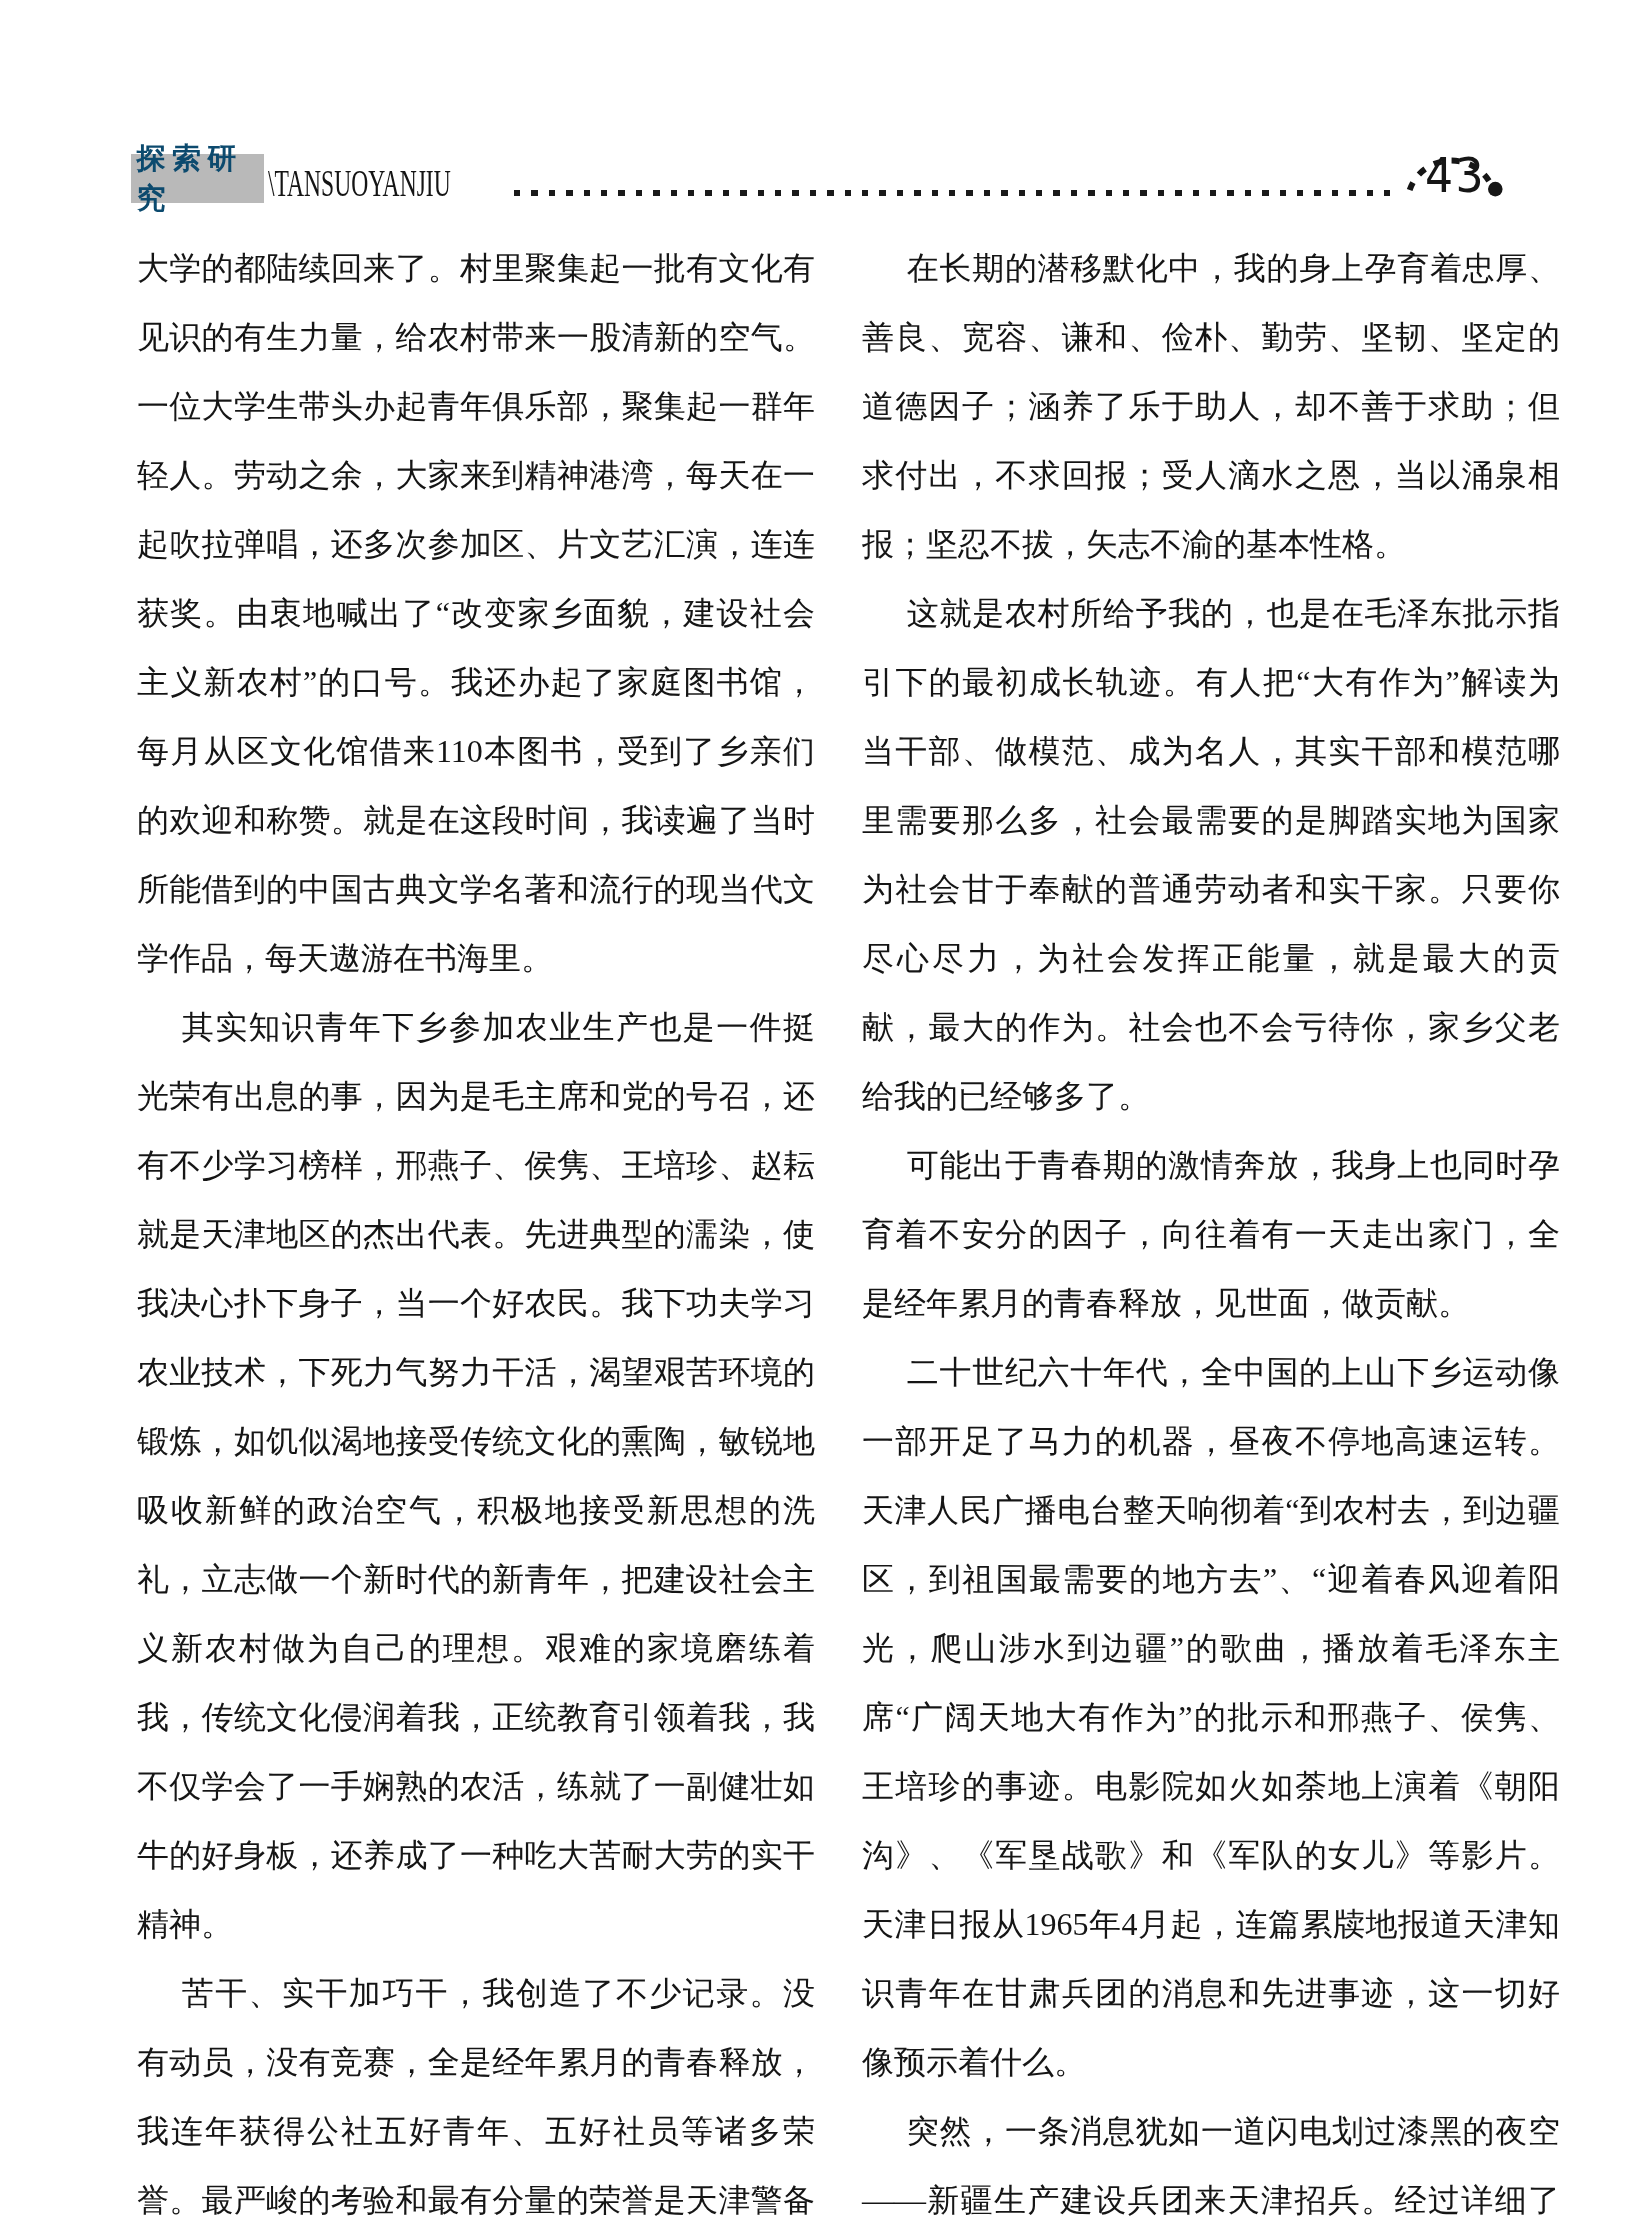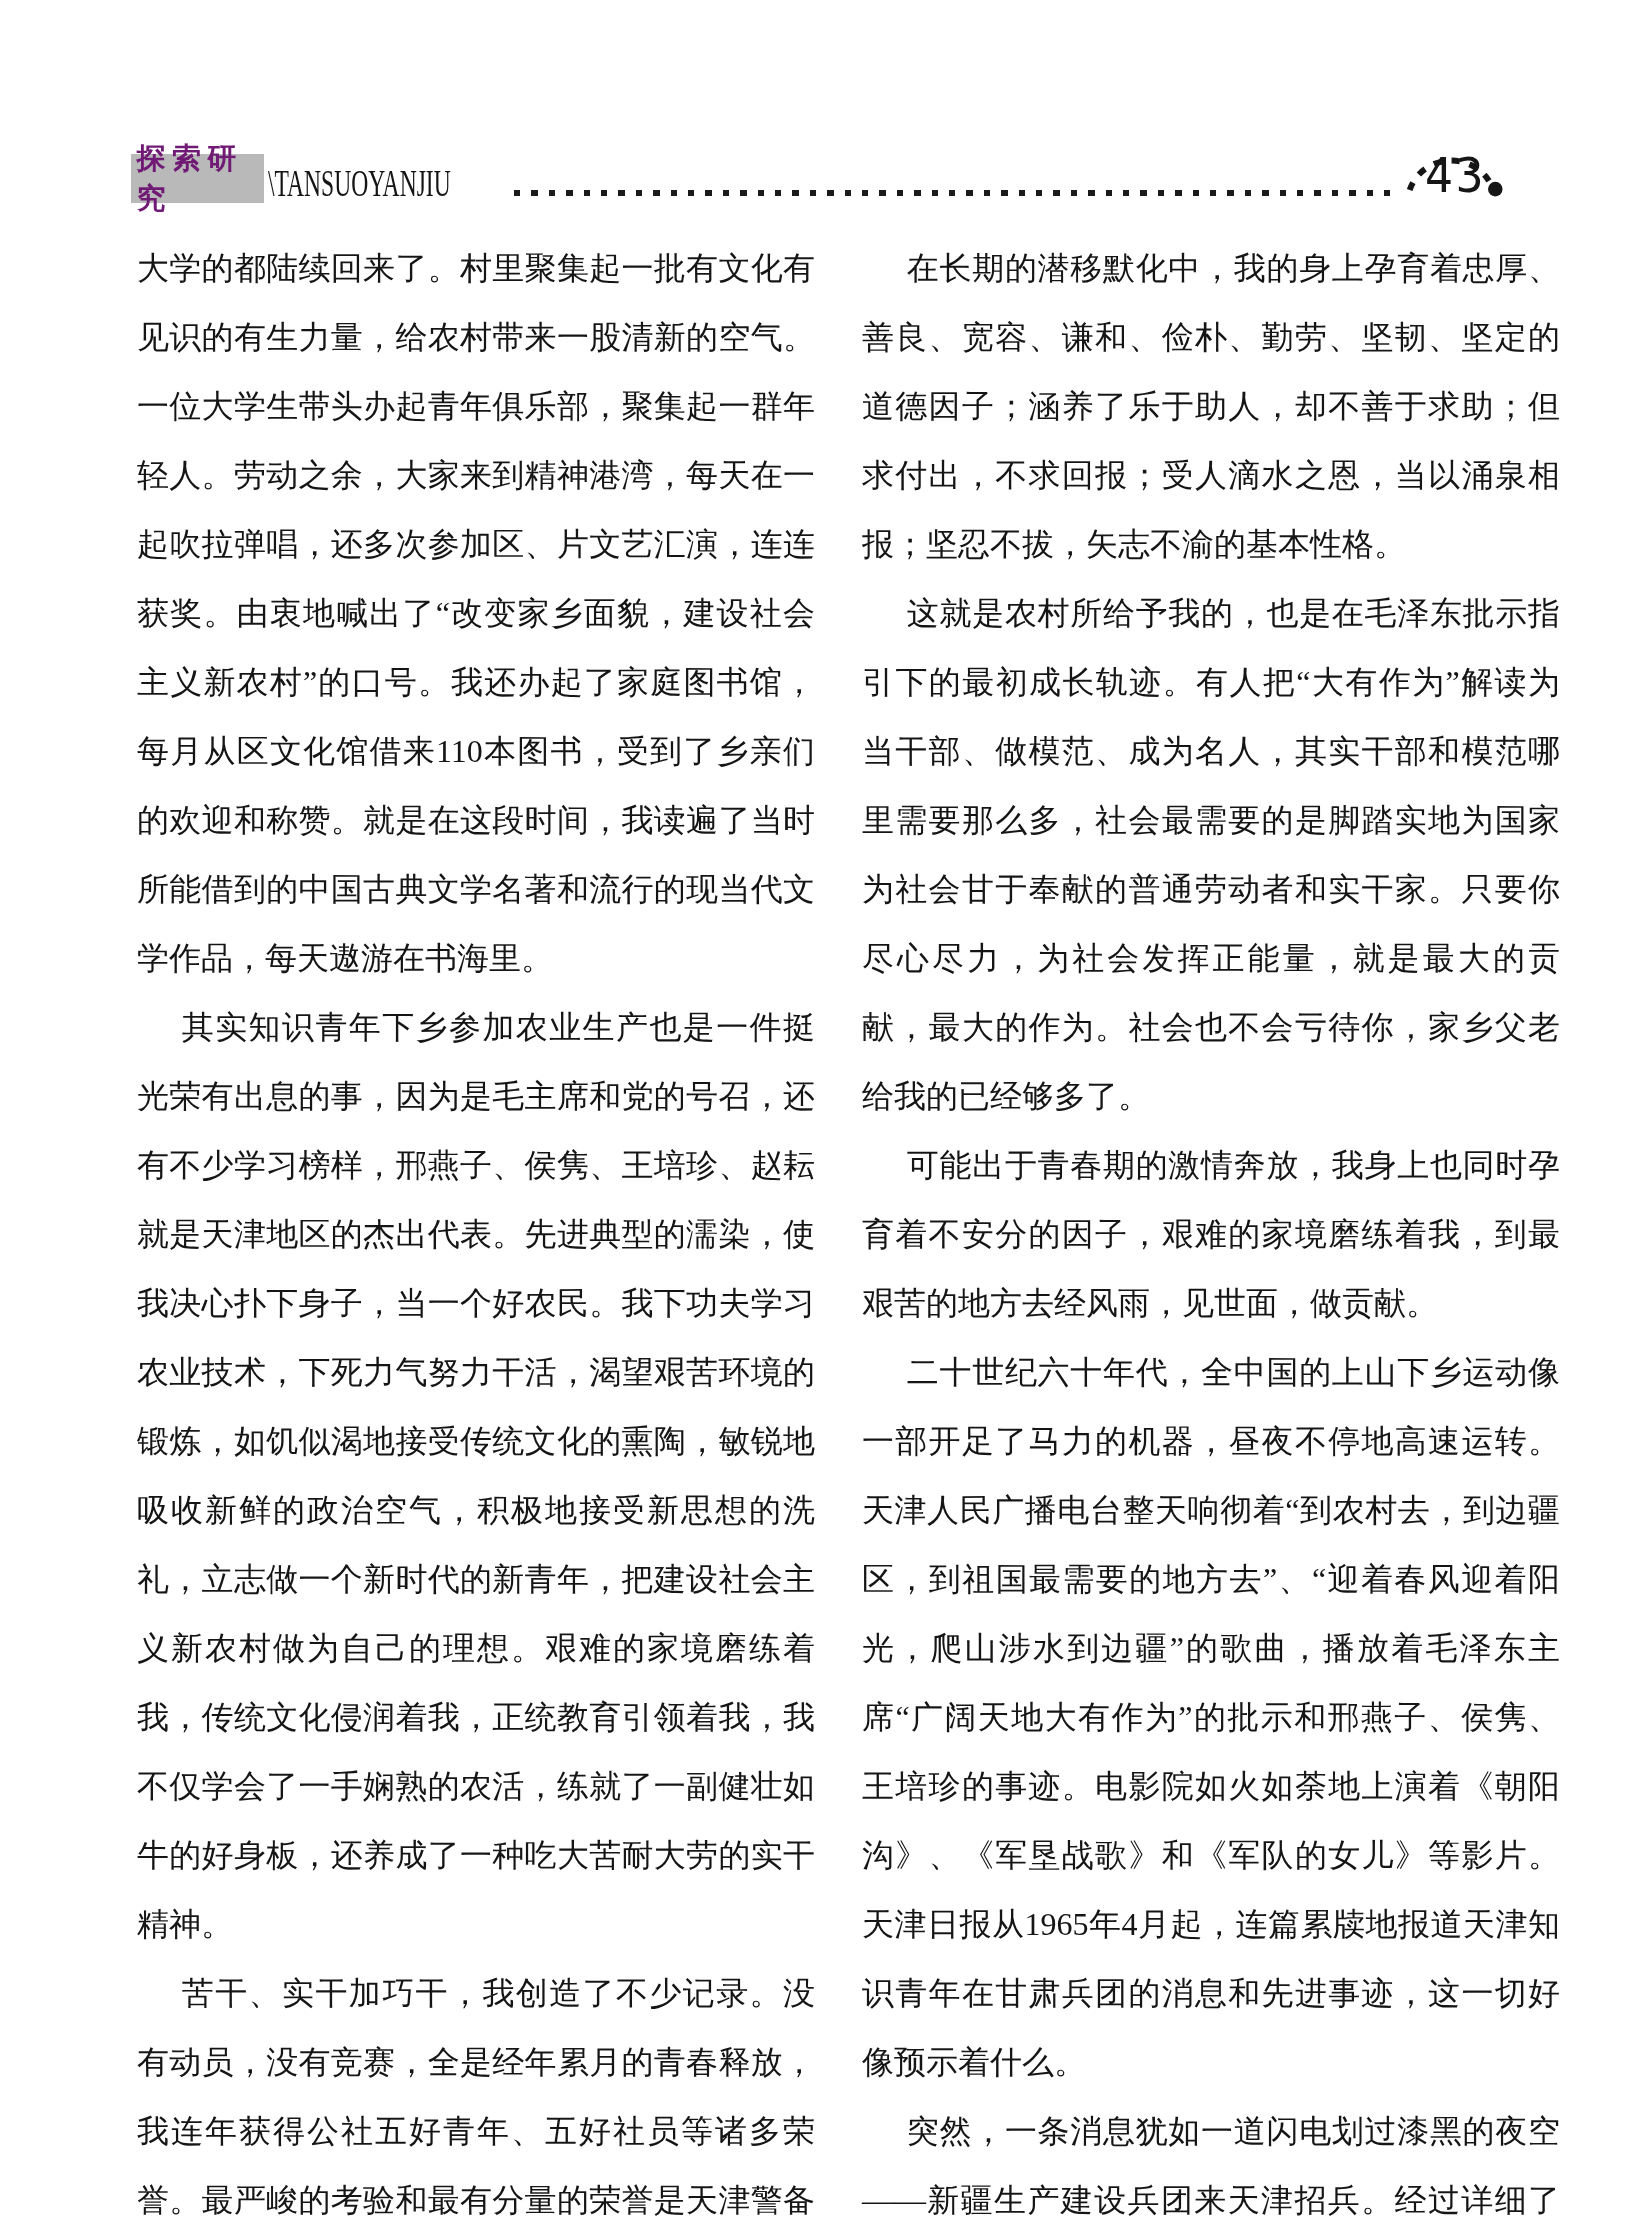--- a/index.html
+++ b/index.html
@@ -16,21 +16,21 @@
 
   
   .page-header { position: absolute; left: 0; top: 0; width: 1645px; height: 228px; }
 
   .section-label {
     position: absolute; left: 131px; top: 154px;
     width: 133px; height: 49px;
     background: #b9b9b9;
     display: flex; align-items: center; justify-content: center;
     font-size: 29px; font-weight: 700; letter-spacing: 6.4px;
-    color: #701a75;
+    color: #0c4a6e;
     box-sizing: border-box; padding-left: 5.5px;
   }
 
   .section-pinyin {
     position: absolute; left: 268px; top: 164px;
     font-size: 38px; line-height: 38px;
     font-family: "Liberation Serif", "DejaVu Serif", serif;
     transform: scaleX(0.62); transform-origin: left top;
     white-space: nowrap; color: #141414;
   }
@@ -88,20 +88,20 @@
   <main>
     <section class="column column-left">
         <p class="para">大学的都陆续回来了。村里聚集起一批有文化有见识的有生力量，给农村带来一股清新的空气。一位大学生带头办起青年俱乐部，聚集起一群年轻人。劳动之余，大家来到精神港湾，每天在一起吹拉弹唱，还多次参加区、片文艺汇演，连连获奖。由衷地喊出了“改变家乡面貌，建设社会主义新农村”的口号。我还办起了家庭图书馆，每月从区文化馆借来110本图书，受到了乡亲们的欢迎和称赞。就是在这段时间，我读遍了当时所能借到的中国古典文学名著和流行的现当代文学作品，每天遨游在书海里。</p>
         <p class="para indent">其实知识青年下乡参加农业生产也是一件挺光荣有出息的事，因为是毛主席和党的号召，还有不少学习榜样，邢燕子、侯隽、王培珍、赵耘就是天津地区的杰出代表。先进典型的濡染，使我决心扑下身子，当一个好农民。我下功夫学习农业技术，下死力气努力干活，渴望艰苦环境的锻炼，如饥似渴地接受传统文化的熏陶，敏锐地吸收新鲜的政治空气，积极地接受新思想的洗礼，立志做一个新时代的新青年，把建设社会主义新农村做为自己的理想。艰难的家境磨练着我，传统文化侵润着我，正统教育引领着我，我不仅学会了一手娴熟的农活，练就了一副健壮如牛的好身板，还养成了一种吃大苦耐大劳的实干精神。</p>
         <p class="para indent">苦干、实干加巧干，我创造了不少记录。没有动员，没有竞赛，全是经年累月的青春释放，我连年获得公社五好青年、五好社员等诸多荣誉。最严峻的考验和最有分量的荣誉是天津警备区颁发的五好民兵奖状，那是我参加惊心动魄的1963年“抗洪抢险，保卫天津”的伟大斗争获得的。这一年，毛泽东的又一个题词“向雷锋同志学习”发表，全国开展学雷锋活动，又深深地吸引和教育了我。1964年春夏之交的一个夜晚，我到海河边散步，领回一个从市里走失的幼童，同叔叔连夜把他送回30多里的家中。《天津晚报》以《深夜送回迷路童》为题报道了此事。我由一个少不更事的学生嬗变为一个有志青年。</p>
       </section>
 
     <section class="column column-right">
         <p class="para indent">在长期的潜移默化中，我的身上孕育着忠厚、善良、宽容、谦和、俭朴、勤劳、坚韧、坚定的道德因子；涵养了乐于助人，却不善于求助；但求付出，不求回报；受人滴水之恩，当以涌泉相报；坚忍不拔，矢志不渝的基本性格。</p>
         <p class="para indent">这就是农村所给予我的，也是在毛泽东批示指引下的最初成长轨迹。有人把“大有作为”解读为当干部、做模范、成为名人，其实干部和模范哪里需要那么多，社会最需要的是脚踏实地为国家为社会甘于奉献的普通劳动者和实干家。只要你尽心尽力，为社会发挥正能量，就是最大的贡献，最大的作为。社会也不会亏待你，家乡父老给我的已经够多了。</p>
-        <p class="para indent">可能出于青春期的激情奔放，我身上也同时孕育着不安分的因子，艰难的家境磨练着我，到最艰苦的地方去经风雨，见世面，做贡献。</p>
+        <p class="para indent">可能出于青春期的激情奔放，我身上也同时孕育着不安分的因子，向往着有一天走出家门，全是经年累月的青春释放，见世面，做贡献。</p>
         <p class="para indent">二十世纪六十年代，全中国的上山下乡运动像一部开足了马力的机器，昼夜不停地高速运转。天津人民广播电台整天响彻着“到农村去，到边疆区，到祖国最需要的地方去”、“迎着春风迎着阳光，爬山涉水到边疆”的歌曲，播放着毛泽东主席“广阔天地大有作为”的批示和邢燕子、侯隽、王培珍的事迹。电影院如火如荼地上演着《朝阳沟》、《军垦战歌》和《军队的女儿》等影片。天津日报从1965年4月起，连篇累牍地报道天津知识青年在甘肃兵团的消息和先进事迹，这一切好像预示着什么。</p>
         <p class="para indent">突然，一条消息犹如一道闪电划过漆黑的夜空——新疆生产建设兵团来天津招兵。经过详细了解，原来从1964年起，中国人民解放军生产建设兵团农业建设第十一师开始在天津等地招收知识青年，顿时点燃了我积蓄已久的青春火焰。“到边疆区，到祖国最需要的地方去”！没有犹豫我便报了名。</p>
       </section>
   </main>
 
 </div>
 
 
 </body></html>

